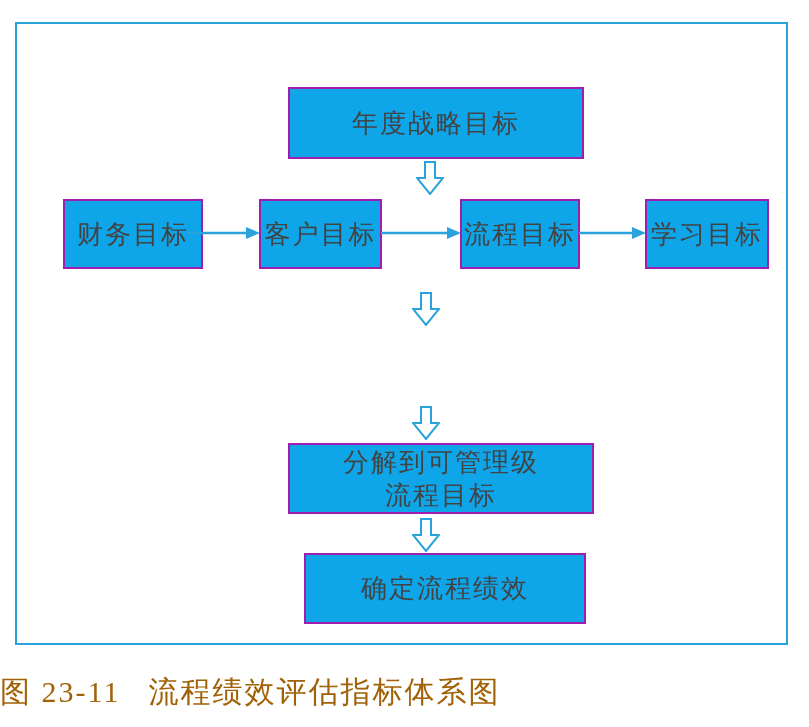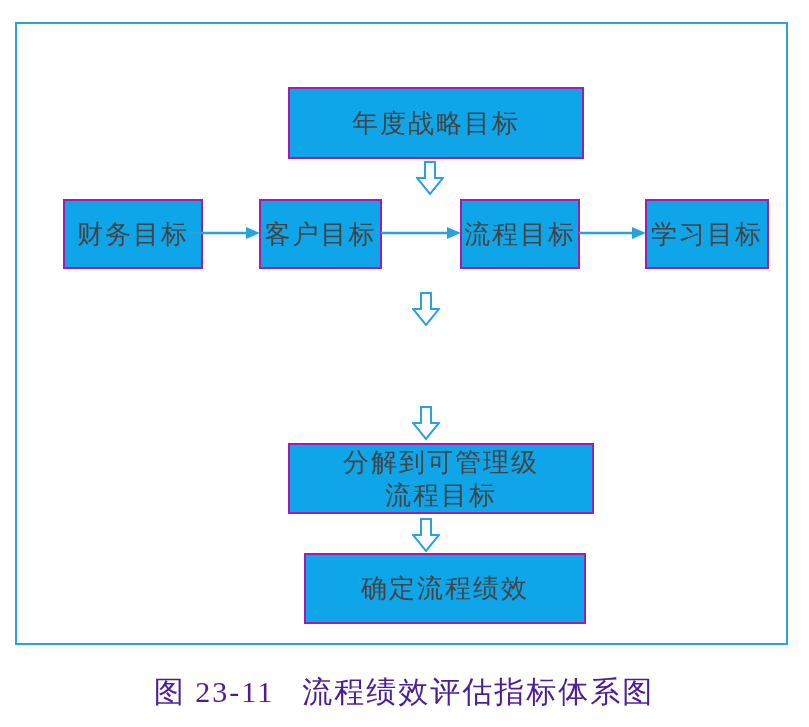--- a/index.html
+++ b/index.html
@@ -33,21 +33,21 @@
   .va2{left:395px;top:268px;}
   .va3{left:395px;top:382px;}
   .va4{left:395px;top:494px;}
   .harrow{position:absolute;top:201px;height:16px;display:block;}
   .ha1{left:171px;width:72px;}
   .ha2{left:364px;width:80px;}
   .ha3{left:562px;width:67px;}
   .varrow svg, .harrow svg{display:block;}
   .caption{
     position:absolute;left:0;top:672px;width:808px;
-    text-align:center;font-size:30px;color:#4c1d95;letter-spacing:1px;
+    text-align:left;font-size:30px;color:#a16207;letter-spacing:1px;
     white-space:nowrap;
   }
   .caption .fig-num{margin-right:28px;letter-spacing:2px;}
   .caption .fig-title{letter-spacing:2px;}
   .blk{fill:#ffffff;stroke:#2aa2dc;stroke-width:2;}
   .ln{stroke:#2aa2dc;stroke-width:2.4;}
   .hd{fill:#2aa2dc;}
 </style>
 </head>
 <body>

